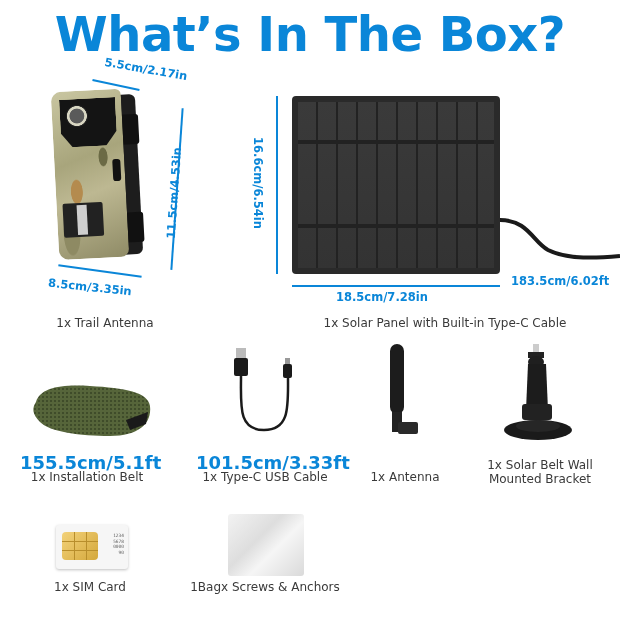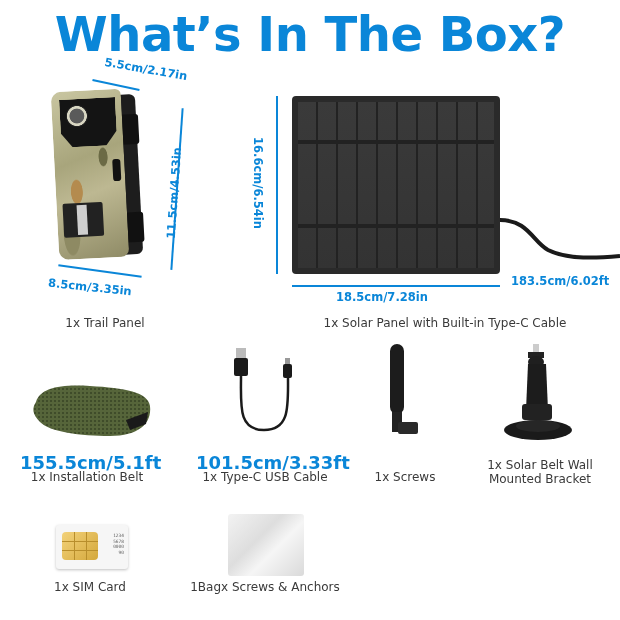--- a/index.html
+++ b/index.html
@@ -60,21 +60,21 @@
   <div class="cam-pir"></div>
   <div class="cam-btn" style="left:58px;"></div>
 </div>
 
 <div class="abs dimline" style="left:176px;top:108px;width:1.5px;height:162px;transform:rotate(4deg);"></div>
 <div class="abs dim" style="left:128px;top:186px;transform:rotate(-86deg);transform-origin:center;">11.5cm/4.53in</div>
 
 <div class="abs dimline" style="left:58px;top:270px;width:84px;height:1.5px;transform:rotate(8deg);"></div>
 <div class="abs dim" style="left:48px;top:280px;transform:rotate(6deg);">8.5cm/3.35in</div>
 
-<div class="abs lbl" style="left:30px;top:316px;width:150px;">1x Trail Panel</div>
+<div class="abs lbl" style="left:30px;top:316px;width:150px;">1x Trail Antenna</div>
 
 <div class="abs dimline" style="left:276px;top:96px;width:1.5px;height:178px;"></div>
 <div class="abs dim" style="left:212px;top:176px;transform:rotate(90deg);">16.6cm/6.54in</div>
 
 <div class="abs solar">
   <div class="solar-grid"></div>
   <div class="solar-h" style="top:44px;"></div>
   <div class="solar-h" style="top:128px;"></div>
 </div>
 
@@ -109,21 +109,21 @@
   <path d="M13 30 C 13 60, 10 84, 36 84 C 62 84, 60 60, 60 32" stroke="#1a1a1a" stroke-width="2.5" fill="none"></path>
 </svg>
 <div class="abs lblsize" style="left:196px;top:452px;width:140px;">101.5cm/3.33ft</div>
 <div class="abs lbl" style="left:190px;top:470px;width:150px;">1x Type-C USB Cable</div>
 
 <svg class="abs" style="left:384px;top:340px;" width="40" height="100">
   <rect x="6" y="4" width="14" height="70" rx="7" fill="#1c1c1c"></rect>
   <rect x="8" y="72" width="10" height="20" fill="#222"></rect>
   <rect x="14" y="82" width="20" height="12" rx="2" fill="#2a2a2a"></rect>
 </svg>
-<div class="abs lbl" style="left:350px;top:470px;width:110px;">1x Screws</div>
+<div class="abs lbl" style="left:350px;top:470px;width:110px;">1x Antenna</div>
 
 <svg class="abs" style="left:500px;top:340px;" width="80" height="110">
   <rect x="33" y="4" width="6" height="10" fill="#ccc"></rect>
   <rect x="28" y="12" width="16" height="6" fill="#222"></rect>
   <ellipse cx="36" cy="22" rx="8" ry="6" fill="#1f1f1f"></ellipse>
   <path d="M28 24 L26 70 L48 70 L46 24 Z" fill="#1c1c1c"></path>
   <rect x="22" y="64" width="30" height="16" rx="3" fill="#222"></rect>
   <ellipse cx="38" cy="90" rx="34" ry="10" fill="#1a1a1a"></ellipse>
   <ellipse cx="38" cy="86" rx="22" ry="6" fill="#262626"></ellipse>
 </svg>

